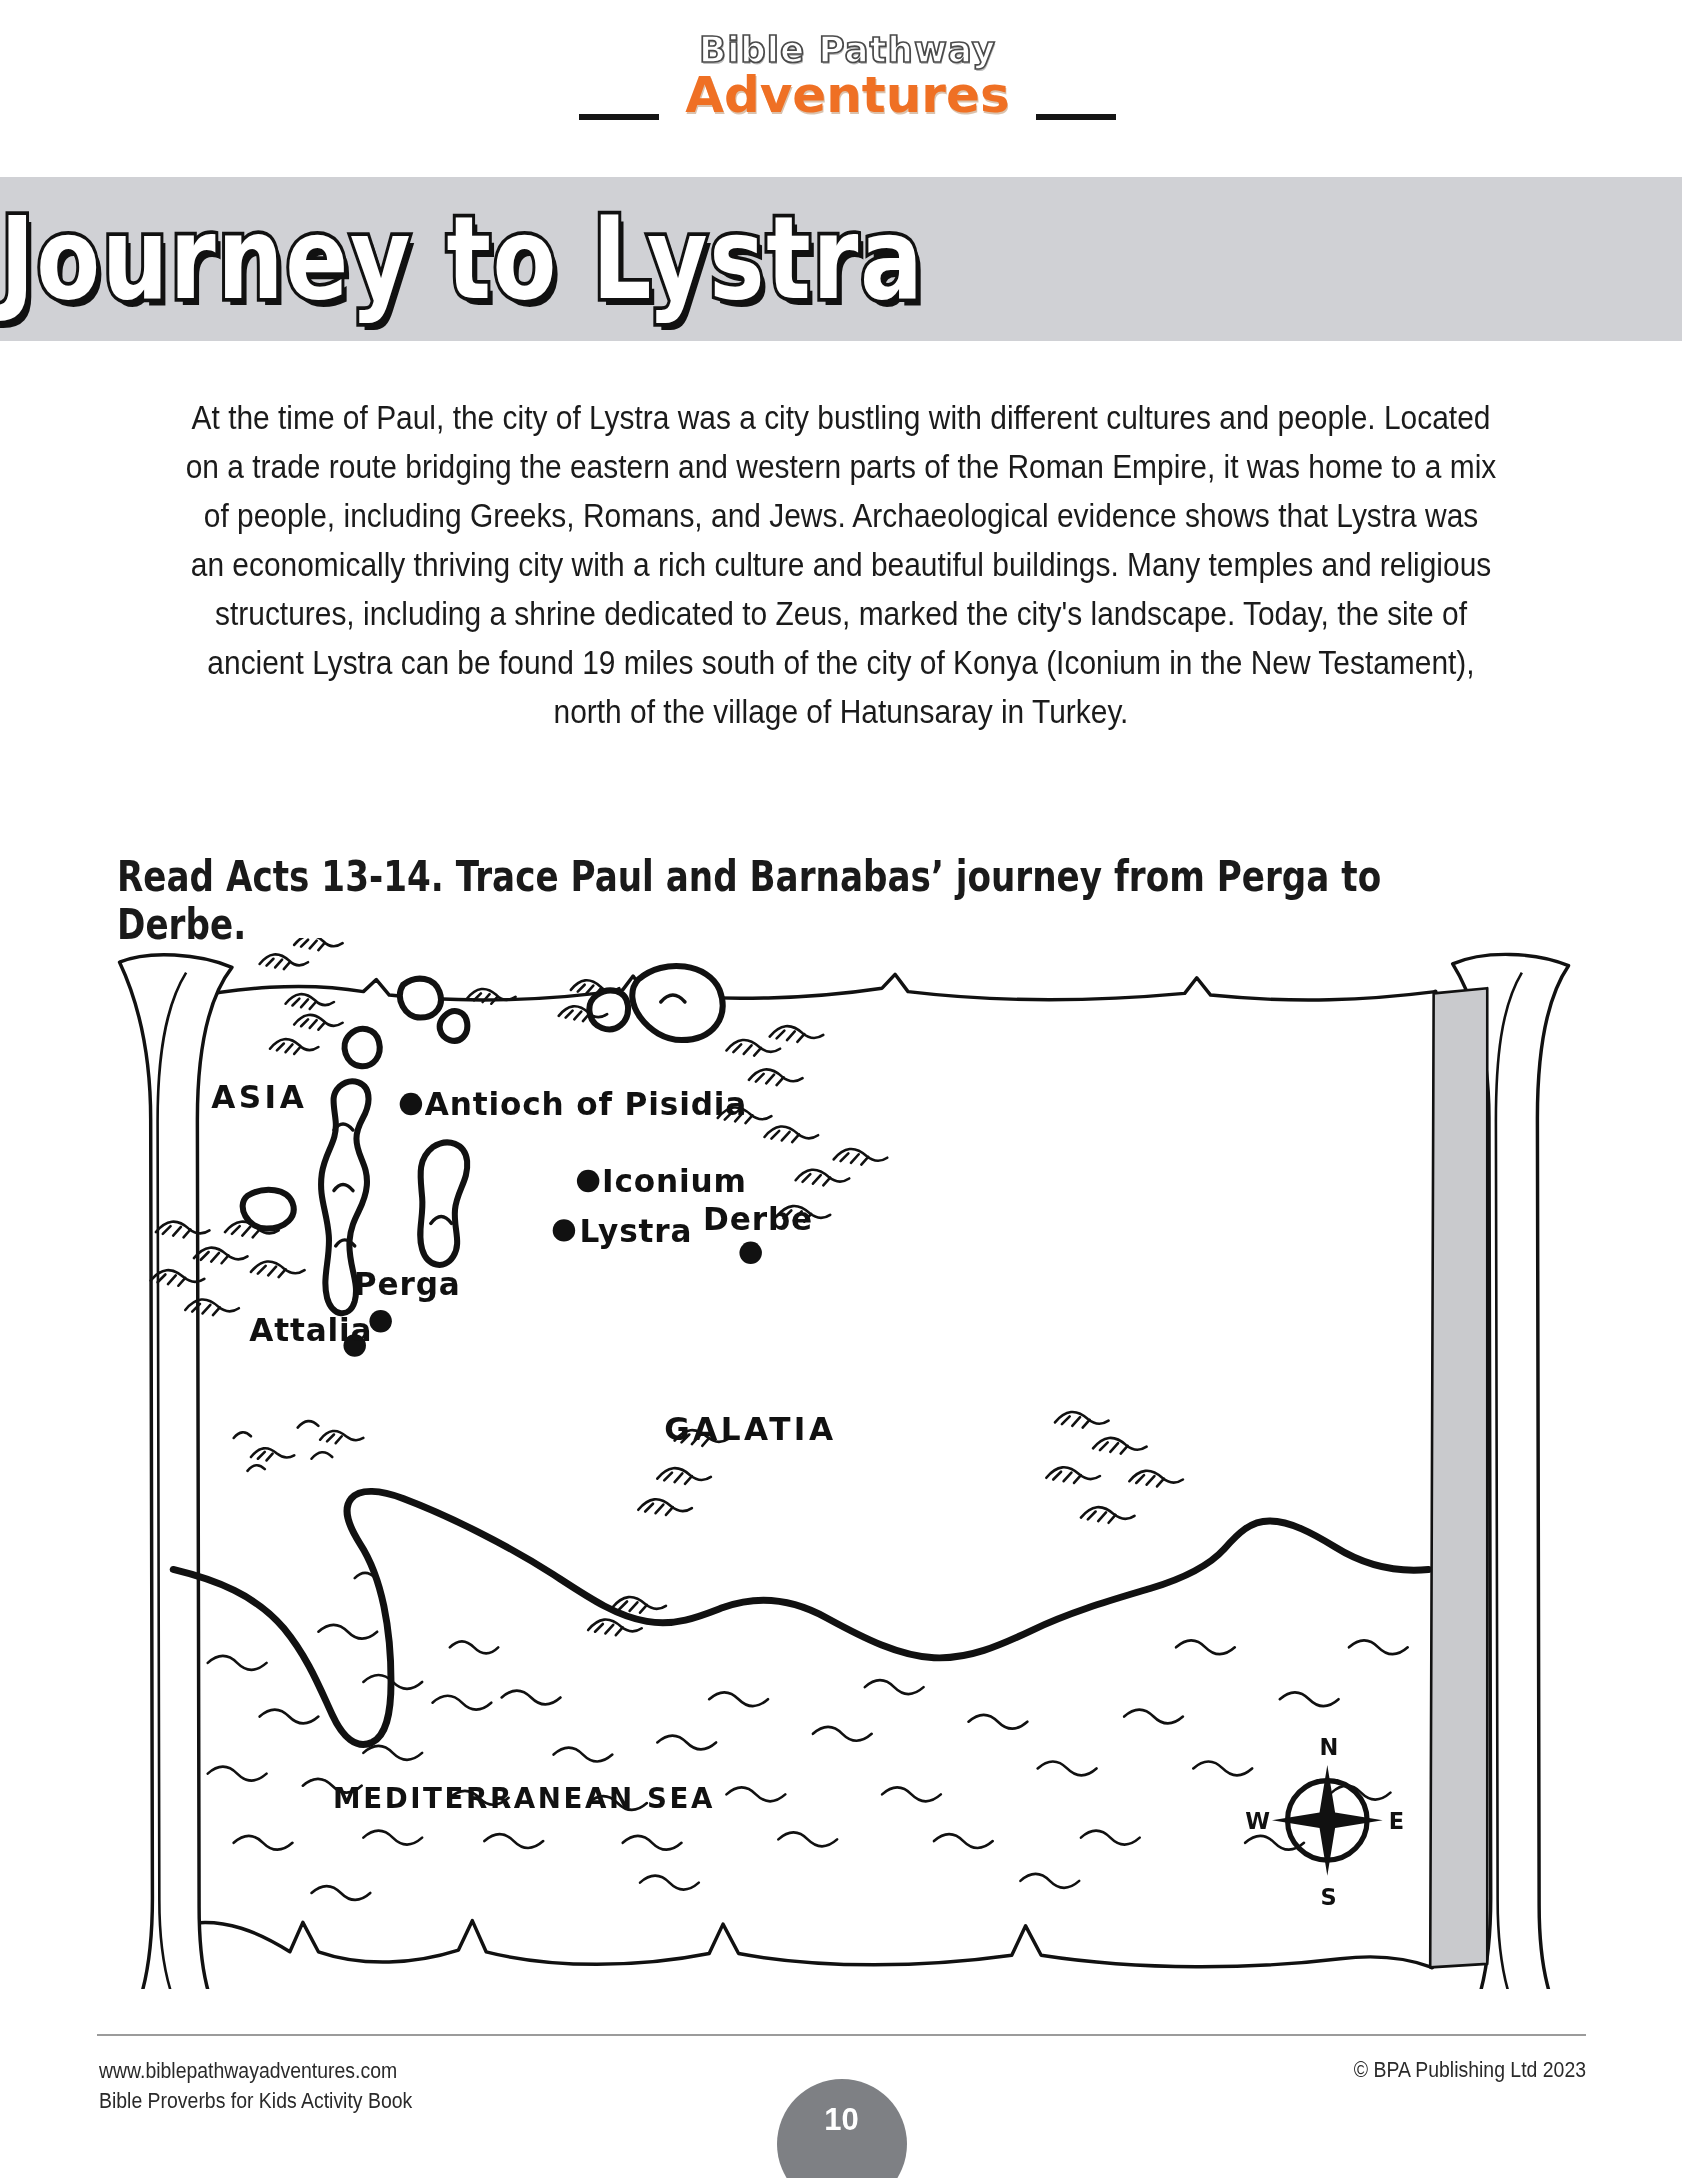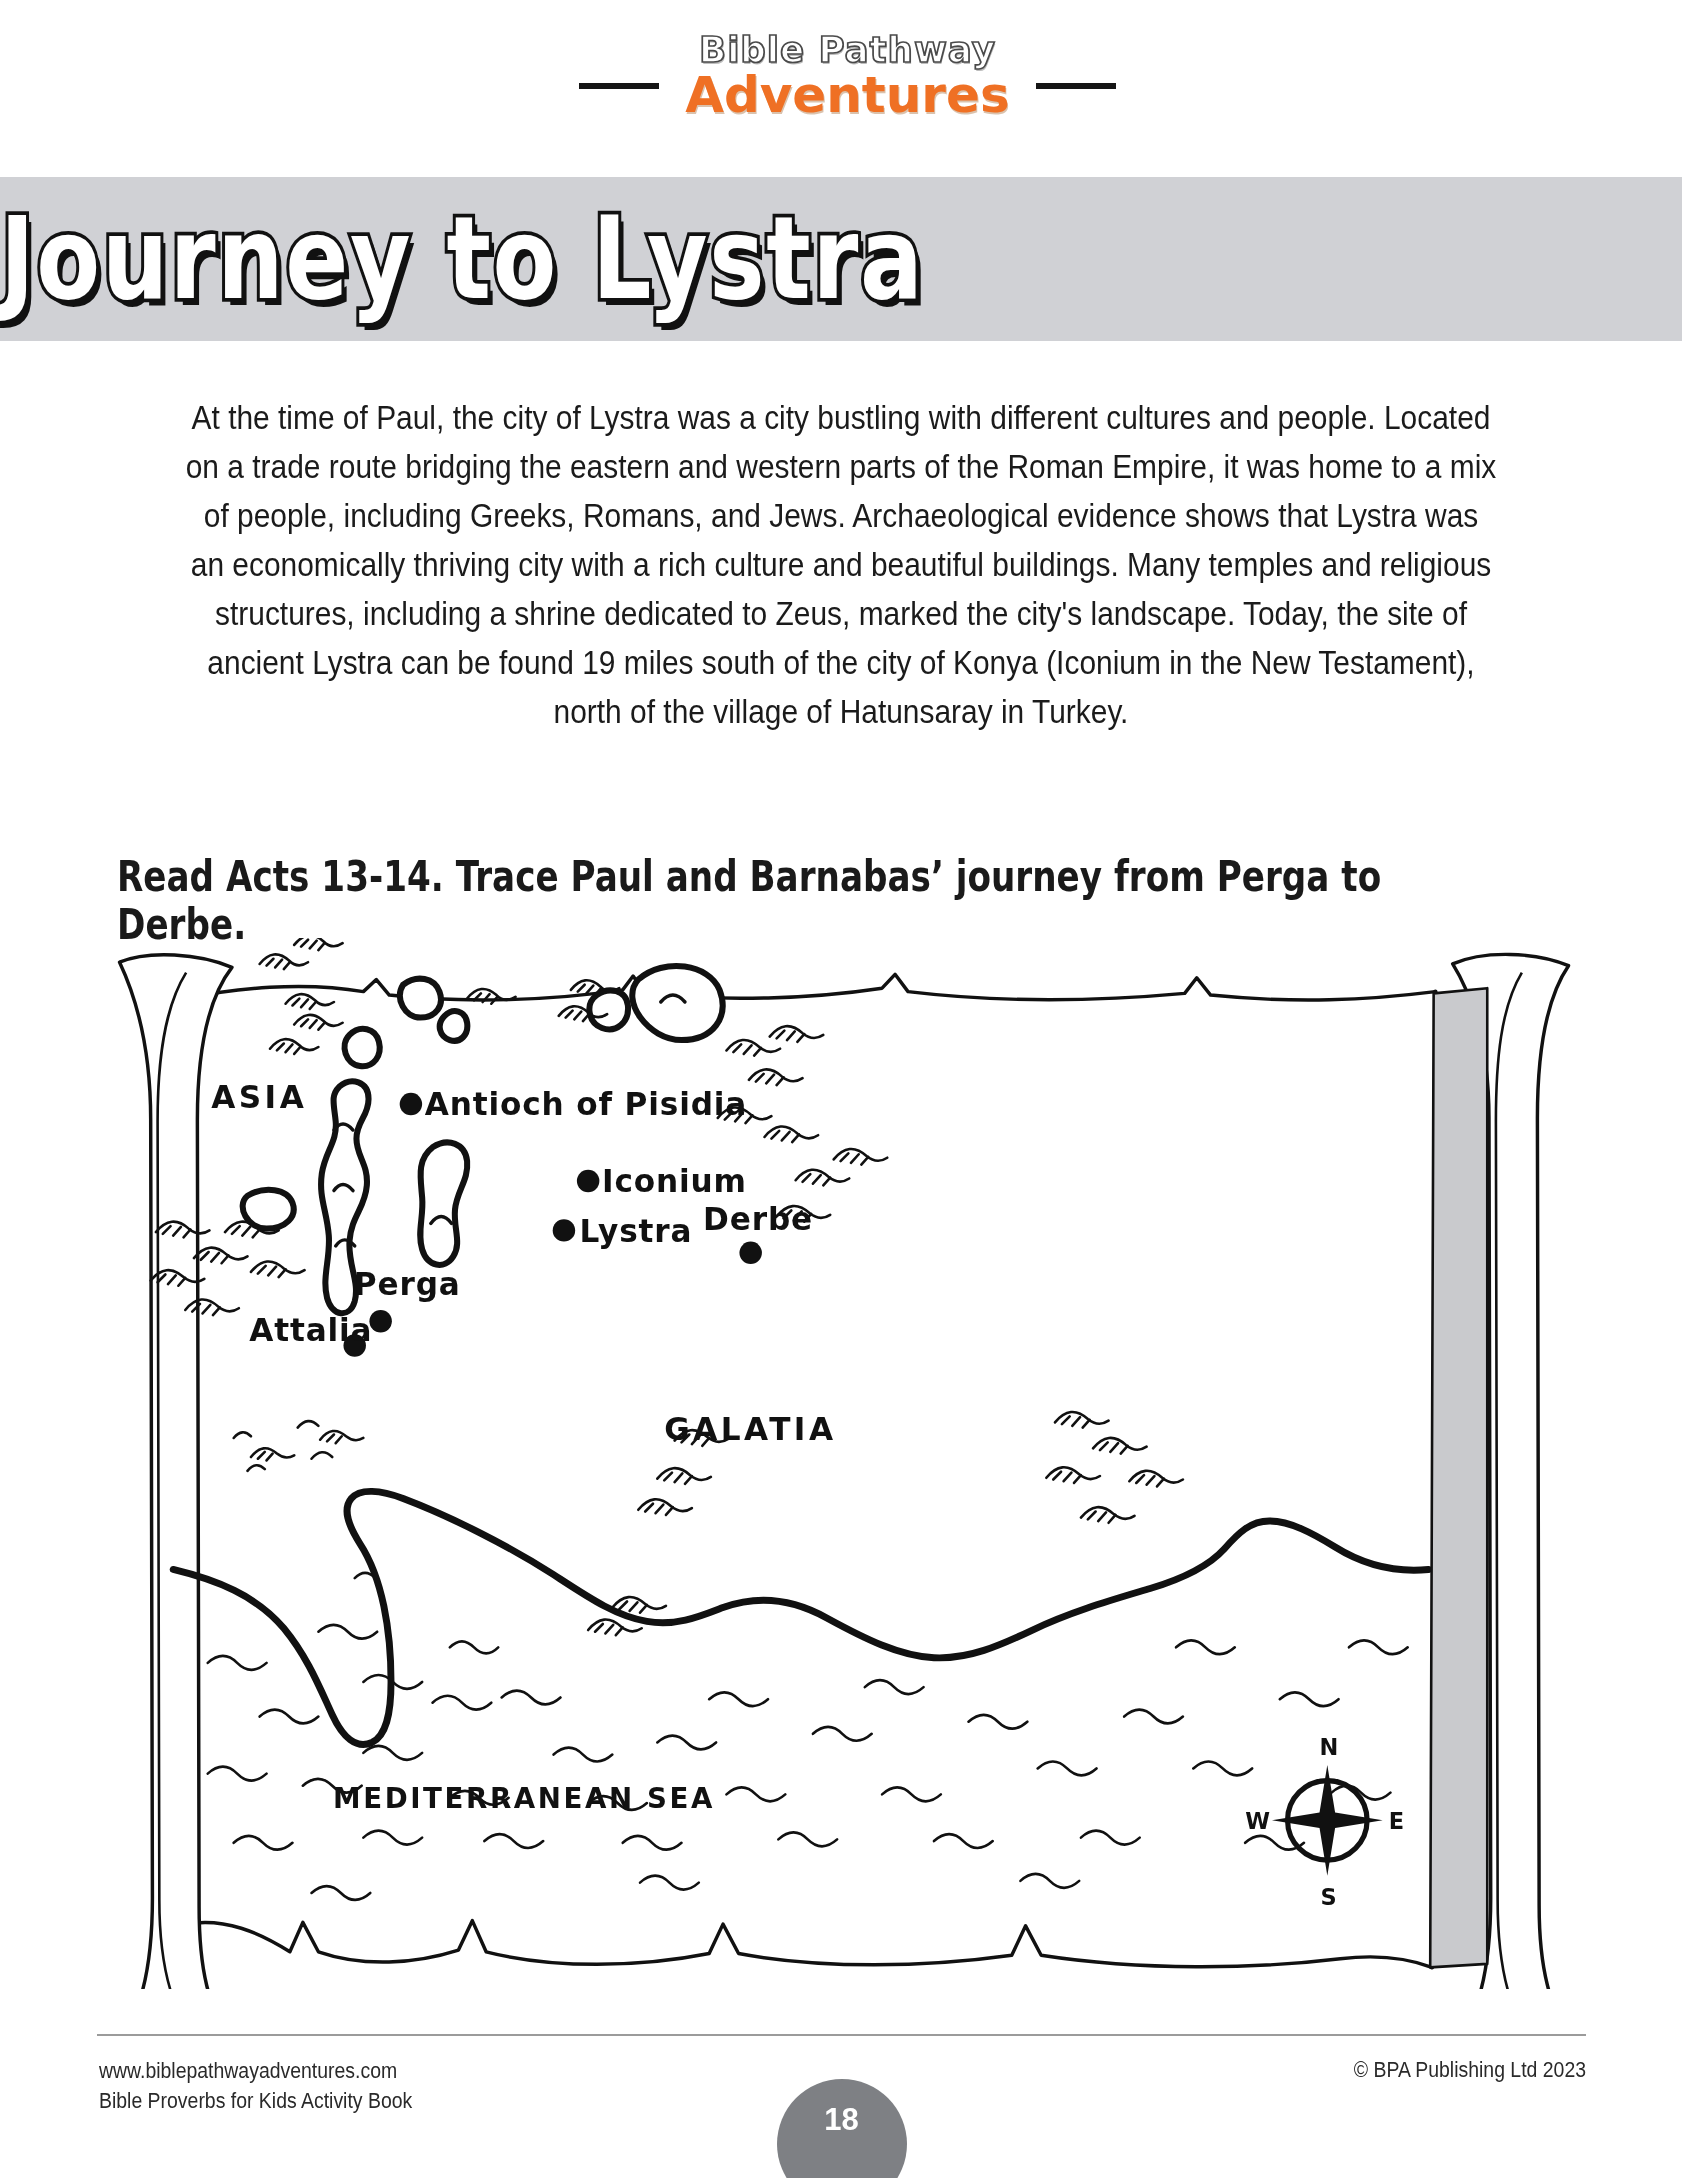--- a/index.html
+++ b/index.html
@@ -18,21 +18,21 @@
     position: absolute;
     top: 0; left: 0;
     width: 1683px; height: 177px;
     background: #ffffff;
   }
   .logo-wrap {
     position: absolute;
     left: 0; right: 0;
     top: 33px;
     display: flex;
-    align-items: flex-start;
+    align-items: flex-end;
     justify-content: center;
     gap: 0px;
     margin-left: 12px;
   }
   .logo-rule {
     width: 80px; height: 6px;
     background: #151515;
     flex: 0 0 auto;
     margin-top: 50px;
   }
@@ -516,15 +516,15 @@
 <div class="footer-rule"></div>
 
 <div class="footer-left">
   <div>www.biblepathwayadventures.com</div>
   <div>Bible Proverbs for Kids Activity Book</div>
 </div>
 
 <div class="footer-right">© BPA Publishing Ltd 2023</div>
 
 <div class="page-badge">
-  <span>18</span>
+  <span>10</span>
 </div>
 
 
 </body></html>

